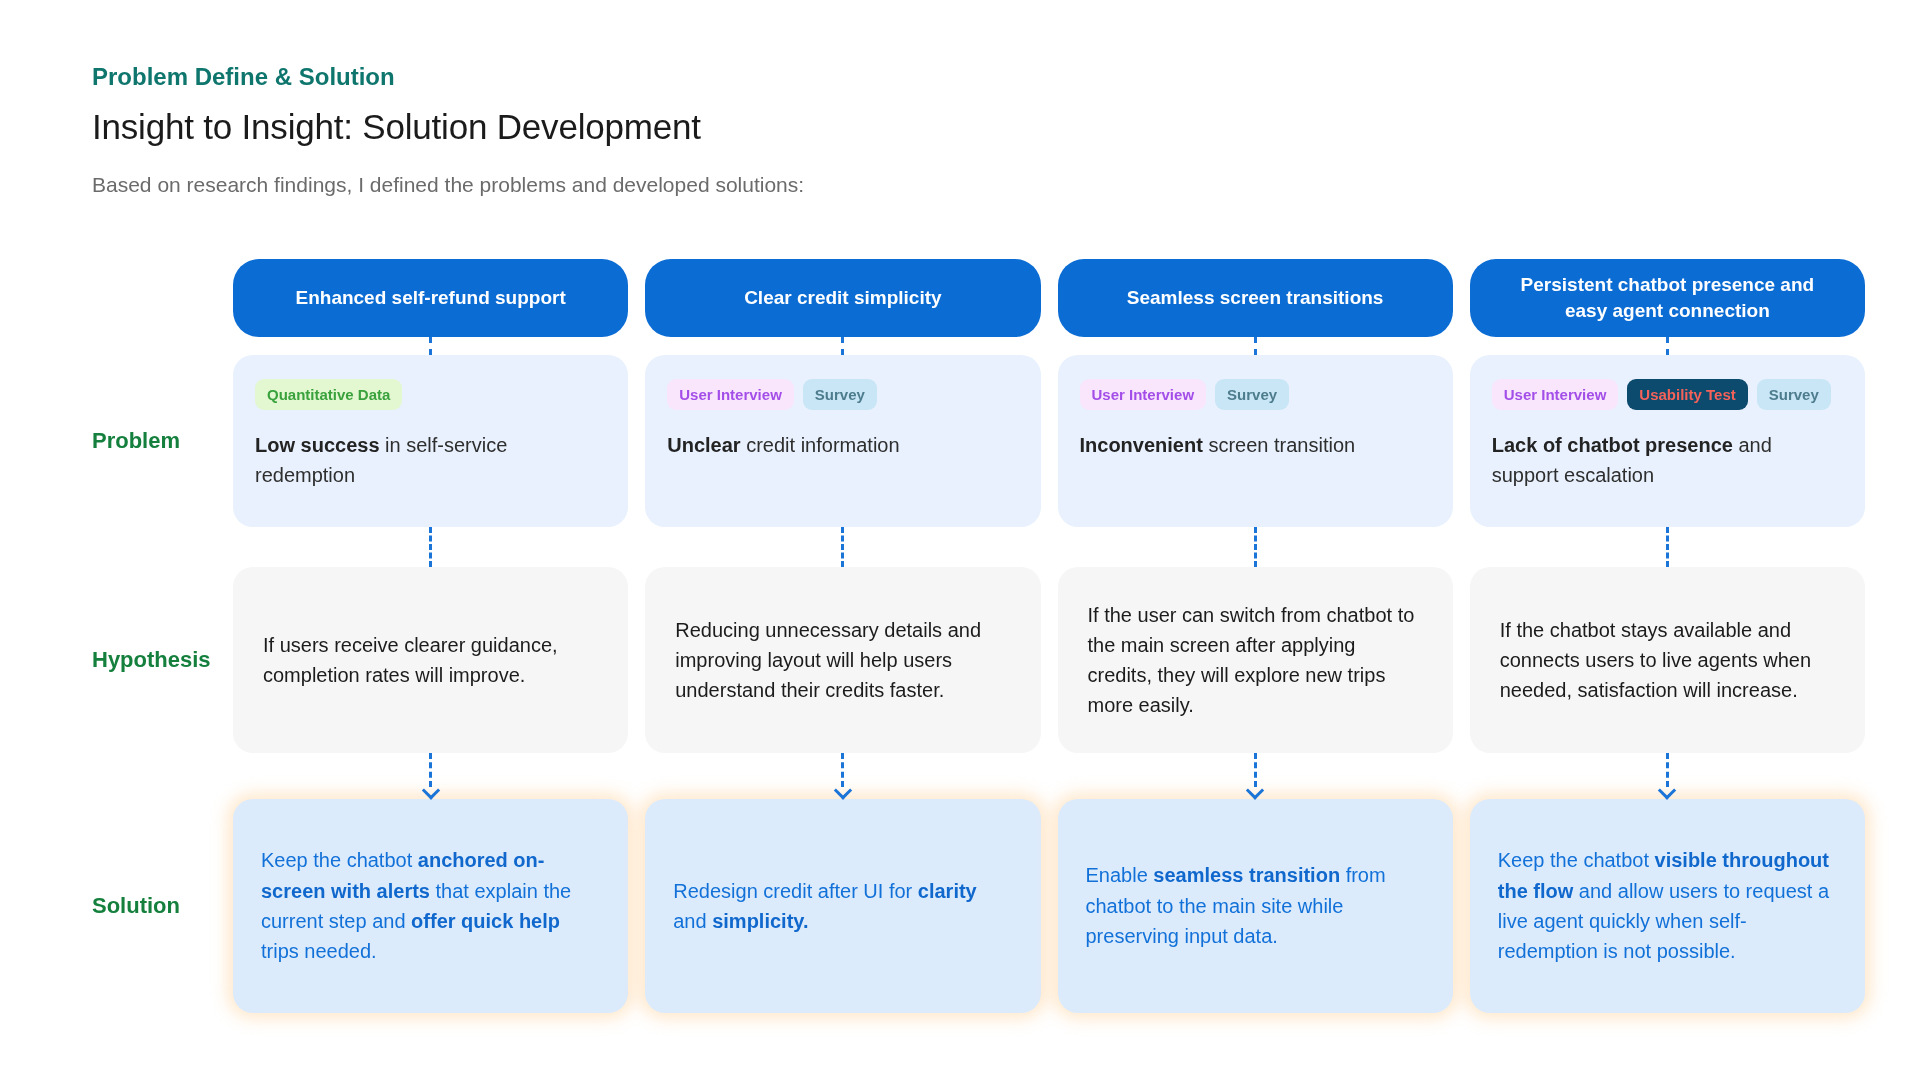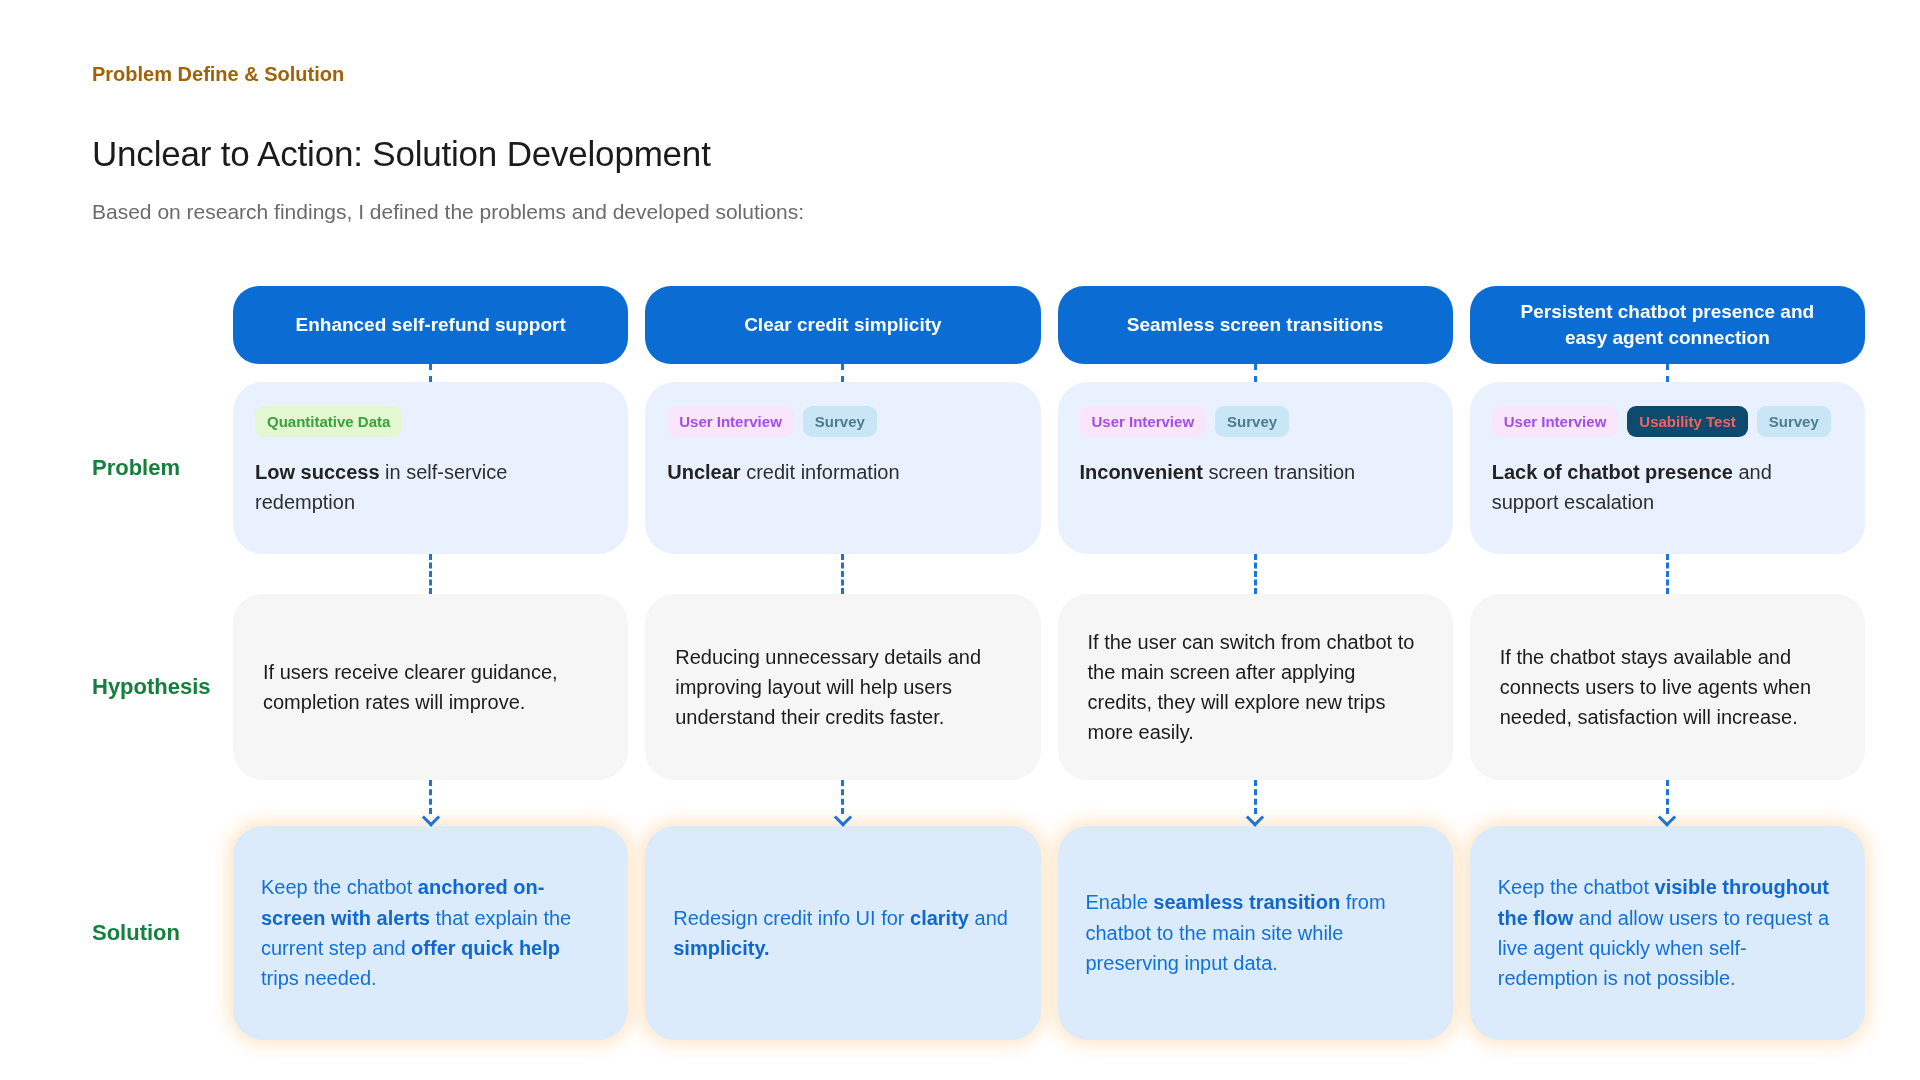--- a/index.html
+++ b/index.html
@@ -6,24 +6,24 @@
   html, body { width: 1920px; height: 1080px; }
   body {
     background: #ffffff;
     font-family: "Liberation Sans", sans-serif;
     color: #222;
     overflow: hidden;
   }
   .page { padding: 63px 0 0 92px; }
 
   .eyebrow {
-    font-size: 20px;
-    font-weight: 700;
-    color: #a16207;
-    margin-bottom: 48px;
+    font-size: 24px;
+    font-weight: 700;
+    color: #0f766e;
+    margin-bottom: 16px;
   }
   h1.title {
     font-size: 35px;
     font-weight: 400;
     color: #1b1b1b;
     letter-spacing: -0.2px;
     margin-bottom: 26px;
   }
   h1.title b { font-weight: 400; }
   .subtitle {
@@ -89,21 +89,21 @@
     position: absolute;
     bottom: 2px;
     left: 50%;
     width: 13px;
     height: 13px;
     border-right: 3px solid #1b74d8;
     border-bottom: 3px solid #1b74d8;
     transform: translateX(-50%) rotate(45deg);
   }
 
-  .card { border-radius: 30px; }
+  .card { border-radius: 20px; }
 
   .problem-card {
     background: #e8f1fd;
     padding: 24px 22px;
   }
   .badges {
     display: flex;
     gap: 9px;
     margin-bottom: 20px;
   }
@@ -152,21 +152,21 @@
   }
   .solution-text b { color: #1068cd; }
 </style>
 </head>
 <body>
 
 <div class="page">
 
   <div class="eyebrow">Problem Define &amp; Solution</div>
 
-  <h1 class="title"><span>Unclear to Action: </span><b>Solution Development</b></h1>
+  <h1 class="title"><span>Insight to Insight: </span><b>Solution Development</b></h1>
 
   <p class="subtitle">Based on research findings, I defined the problems and developed solutions:</p>
 
   <div class="grid">
 
     <div class="rowlabel r3 c1">Problem</div>
     <div class="rowlabel r5 c1">Hypothesis</div>
     <div class="rowlabel r7 c1">Solution</div>
 
     <div class="header-pill r1 c2">Enhanced self-refund support</div>
@@ -256,21 +256,21 @@
       </div>
     <div class="conn arrow r6 c5">
         <div class="vline"></div>
         <div class="chevron"></div>
       </div>
 
     <div class="card solution-card r7 c2">
       <p class="solution-text"><span>Keep the chatbot </span><b>anchored on-screen with alerts</b><span> that explain the current step and </span><b>offer quick help</b><span> trips needed.</span></p>
     </div>
     <div class="card solution-card r7 c3">
-      <p class="solution-text"><span>Redesign credit info UI for </span><b>clarity</b><span> and </span><b>simplicity.</b></p>
+      <p class="solution-text"><span>Redesign credit after UI for </span><b>clarity</b><span> and </span><b>simplicity.</b></p>
     </div>
     <div class="card solution-card r7 c4">
       <p class="solution-text"><span>Enable </span><b>seamless transition</b><span> from chatbot to the main site while preserving input data.</span></p>
     </div>
     <div class="card solution-card r7 c5">
       <p class="solution-text"><span>Keep the chatbot </span><b>visible throughout the flow</b><span> and allow users to request a live agent quickly when self-redemption is not possible.</span></p>
     </div>
 
   </div>
 </div>

